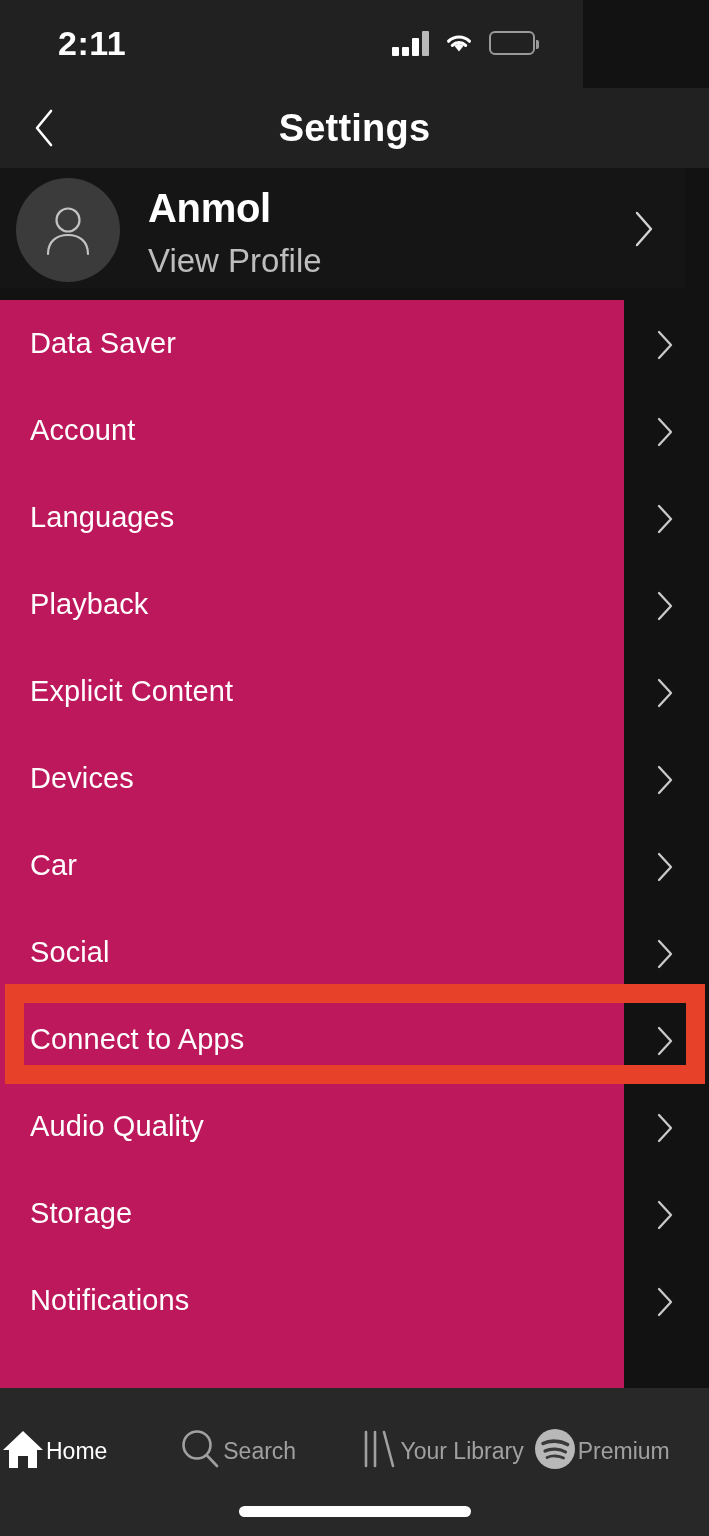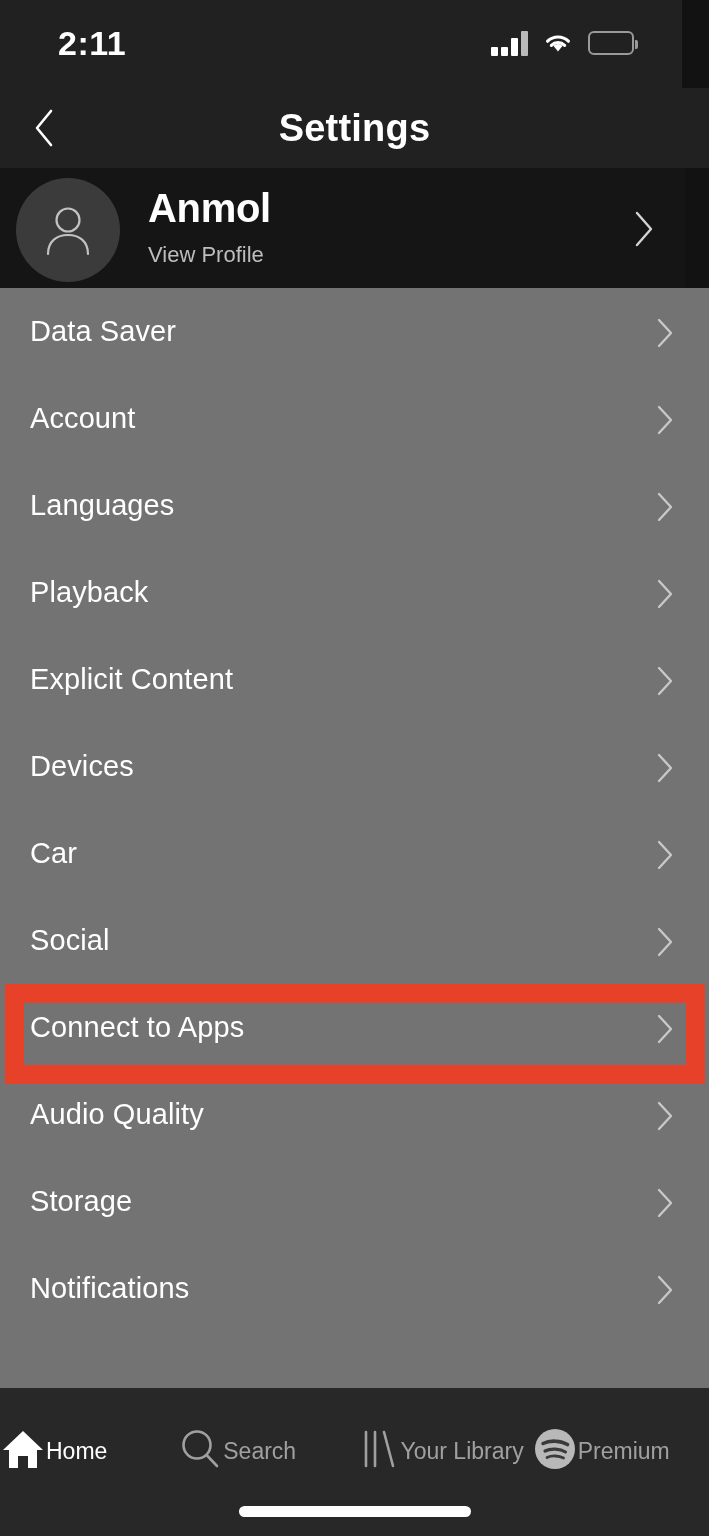--- a/index.html
+++ b/index.html
@@ -12,21 +12,21 @@
   #screen {
     position:relative;
     width:709px; height:1536px;
     background:#121212;
     overflow:hidden;
   }
 
   
   #status-bar {
     position:absolute; top:0; left:0;
-    width:682px; height:88px;
+    width:583px; height:88px;
     background:#212121;
   }
   #status-time {
     position:absolute; left:58px; top:24px;
     font-size:34px; font-weight:bold; color:#ffffff;
     letter-spacing:0.5px;
   }
   #status-icons {
     position:absolute; right:48px; top:26px;
     display:flex; align-items:center; gap:14px; height:34px;
@@ -86,31 +86,31 @@
     background:#3b3b3b;
     display:flex; align-items:center; justify-content:center;
   }
   #profile-name {
     position:absolute; left:148px; top:18px;
     font-size:40px; font-weight:bold; color:#ffffff;
     letter-spacing:-0.3px;
   }
   #profile-subtitle {
     position:absolute; left:148px; top:74px;
-    font-size:22px; color:#bdbdbd;
+    font-size:33px; color:#bdbdbd;
   }
   #profile-chevron {
     position:absolute; right:30px; top:42px;
   }
 
   
   #settings-list {
-    position:absolute; top:288px; left:0;
-    width:709px; height:1100px;
-    background:#737373;
+    position:absolute; top:300px; left:0;
+    width:624px; height:1100px;
+    background:#be185d;
   }
   .row {
     position:absolute; left:0; width:709px; height:87px;
     display:flex; align-items:center;
   }
   .row-label {
     position:absolute; left:30px;
     font-size:29px; color:#ffffff;
     letter-spacing:0.1px;
     white-space:nowrap;

